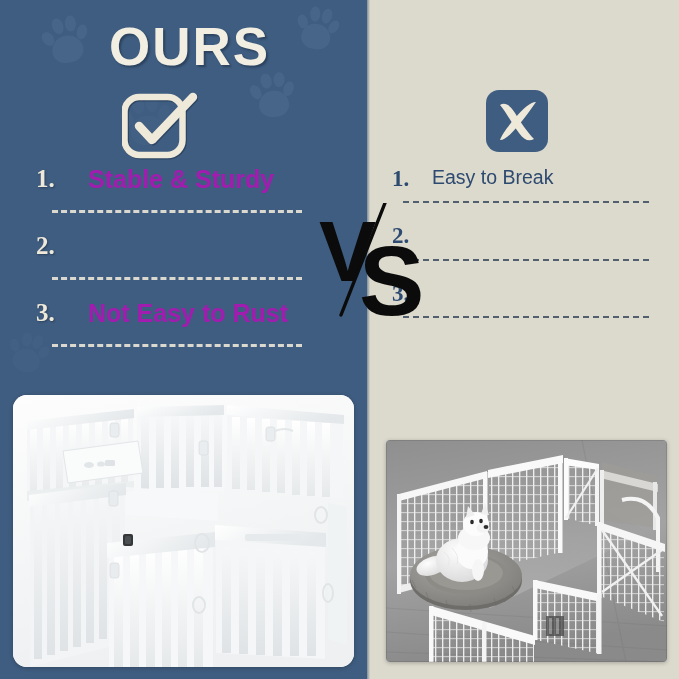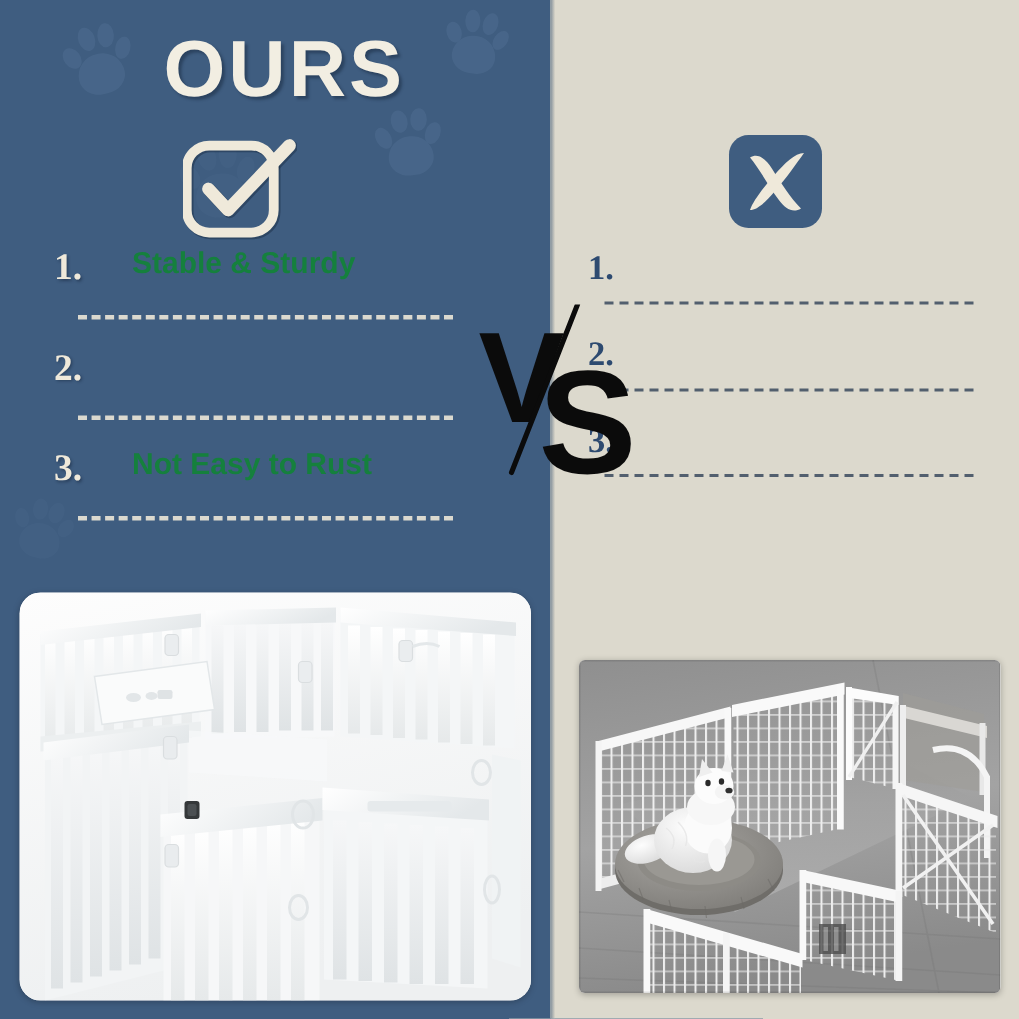--- a/index.html
+++ b/index.html
@@ -64,21 +64,21 @@
   }
   .num-l{
     color:#efe9da;font-size:25px;width:52px;
     text-shadow:1px 1px 2px rgba(18,32,50,.45);
     line-height:1.15;
   }
   .num-r{
     color:#2d4a70;font-size:23px;width:40px;line-height:1.15;
   }
   .txt{font-weight:bold;}
-  .txt-l{color:#15803d;font-size:20px;line-height:1.18;}
+  .txt-l{color:#a21caf;font-size:25px;line-height:1.18;}
   .txt-r{color:#2d4a70;font-size:19.5px;line-height:1.18;font-weight:normal;}
 
   .dash-l{
     height:0;border-top:3px dashed #e9e4d6;opacity:.92;
     margin:9px 0 0 16px;width:250px;
   }
   .dash-r{
     height:0;border-top:2px dashed #3a4a5e;opacity:.85;
     margin:9px 0 0 11px;width:246px;
   }
@@ -200,20 +200,21 @@
       <span class="num num-l">3.</span>
       <span class="txt txt-l">Not Easy to Rust</span>
     </div>
     <div class="dash-l"></div>
   </div>
 
   <div class="list list-right">
 
     <div class="row">
       <span class="num num-r">1.</span>
+      <span class="txt txt-r">Easy to Break</span>
     </div>
     <div class="dash-r"></div>
     <div class="gap-r"></div>
 
     <div class="row">
       <span class="num num-r">2.</span>
     </div>
     <div class="dash-r"></div>
     <div class="gap-r"></div>
 

